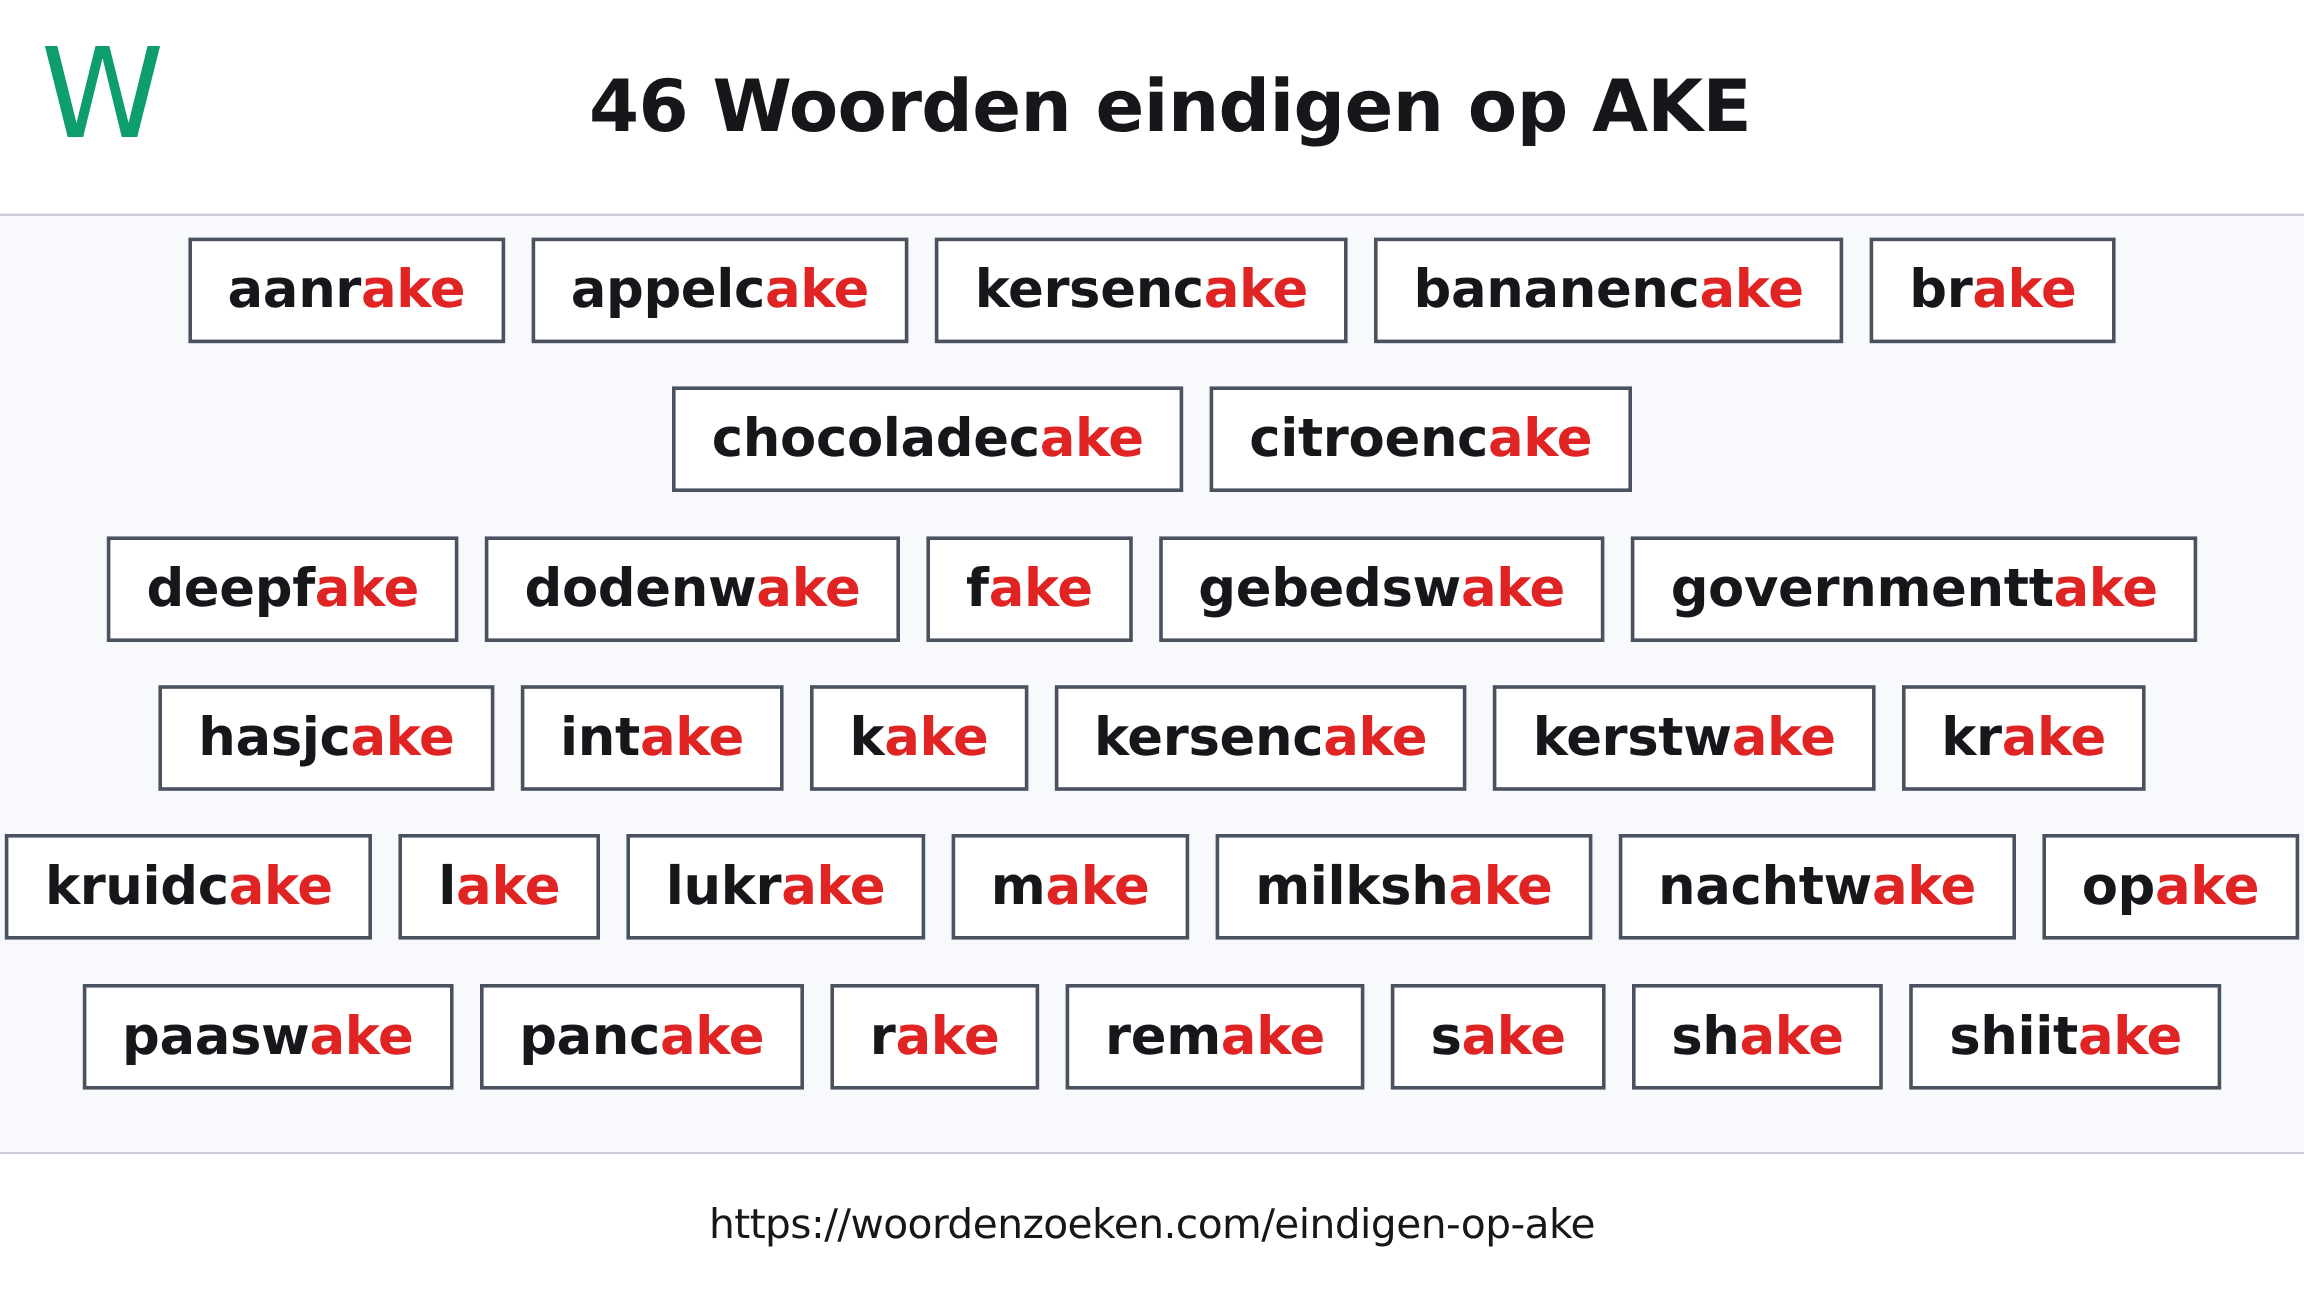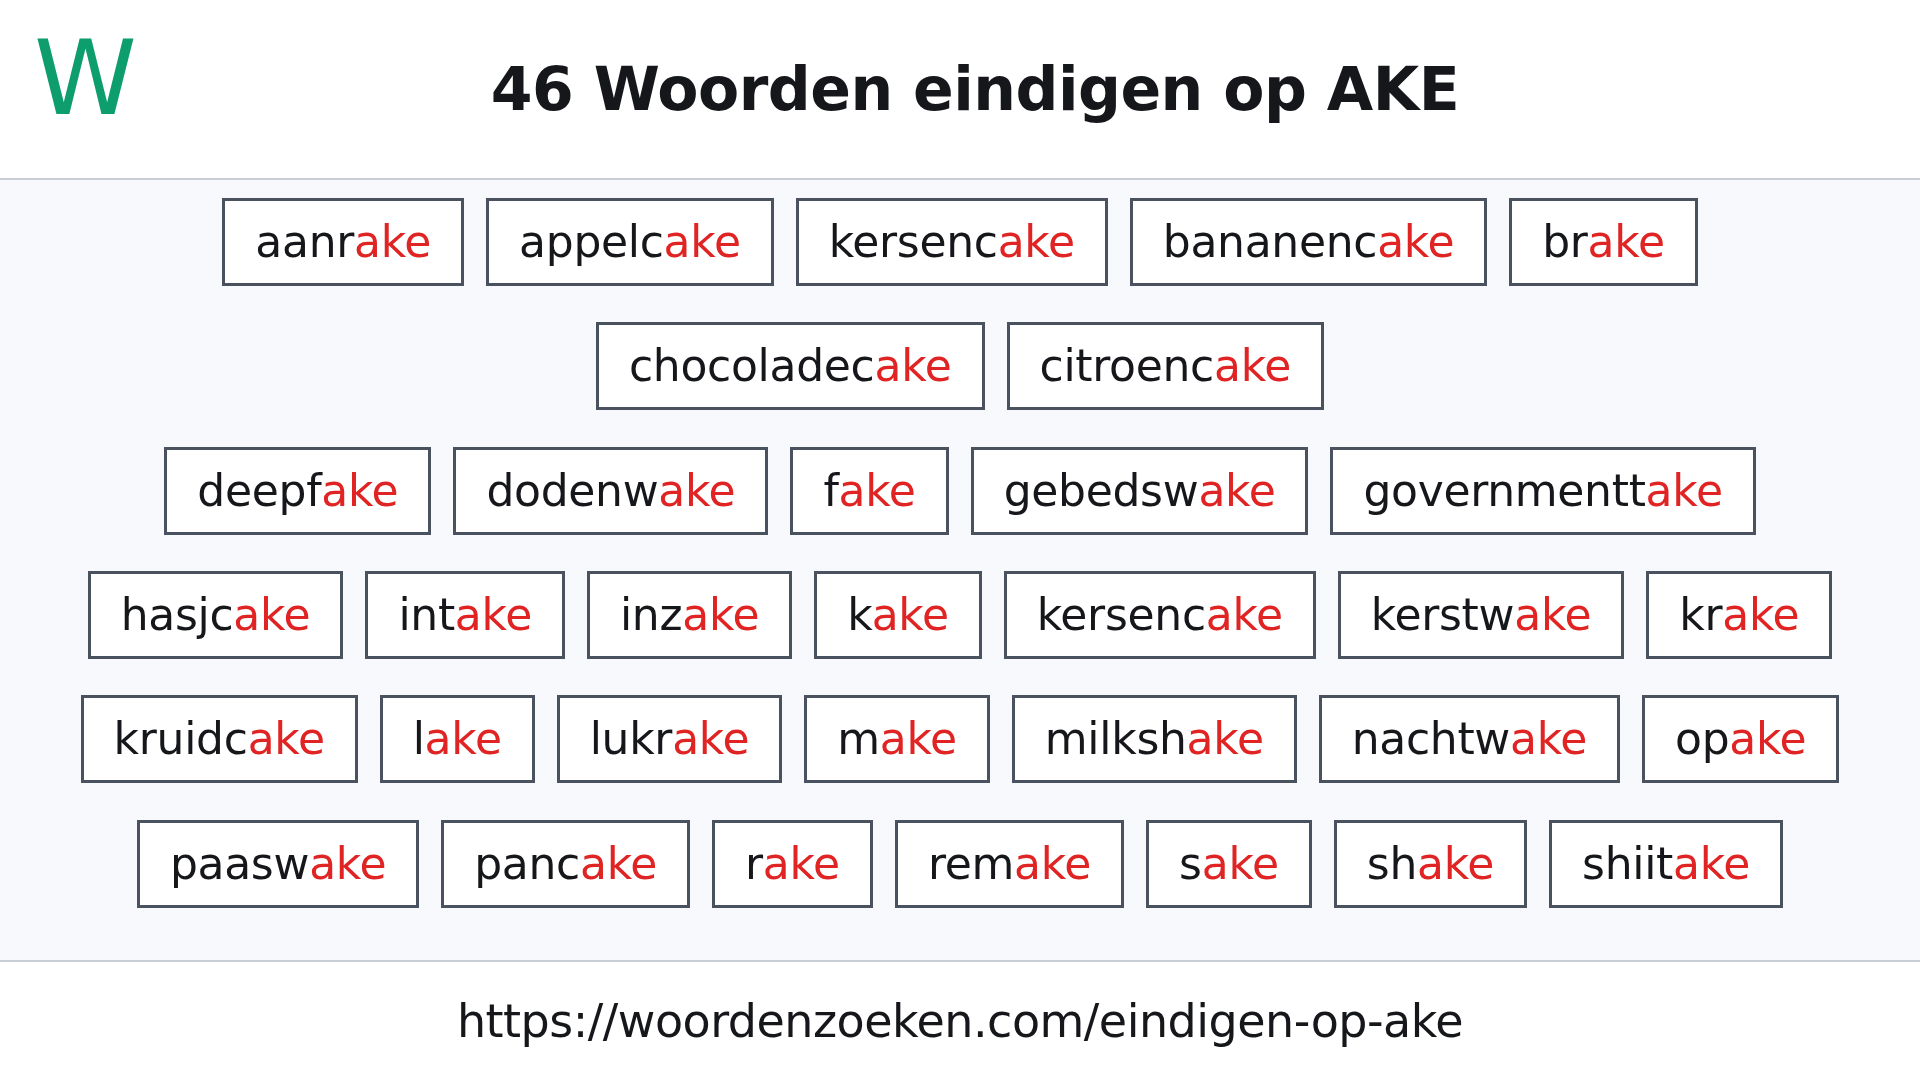--- a/index.html
+++ b/index.html
@@ -75,39 +75,39 @@
     align-items: center;
     justify-content: center;
     padding: 0 30px;
     min-height: 88px;
     height: 88px;
     white-space: nowrap;
   }
   .word-text {
     font-family: "DejaVu Sans", "Liberation Sans", sans-serif;
     font-size: 44px;
-    font-weight: 400;
+    font-weight: 700;
     color: #15171a;
     letter-spacing: -0.3px;
     line-height: 1;
   }
   .word-text .hl { color: #e02424; }
 
   
   .footer {
     height: 118px;
     flex: 0 0 118px;
     display: flex;
     align-items: center;
     justify-content: center;
     background: #ffffff;
   }
   .footer-url {
     font-family: "DejaVu Sans", "Liberation Sans", sans-serif;
-    font-size: 46px;
+    font-size: 34px;
     color: #15171a;
     letter-spacing: -0.5px;
   }
 </style>
 </head>
 <body>
 
 <div class="page">
 
   <div class="header">
@@ -159,23 +159,20 @@
         </div>
       </div>
       <div class="word-row">
         <div class="word-box">
           <span class="word-text"><span class="pre">hasjc</span><span class="hl" style="color: rgb(224, 36, 36);">ake</span></span>
         </div>
         <div class="word-box">
           <span class="word-text"><span class="pre">int</span><span class="hl" style="color: rgb(224, 36, 36);">ake</span></span>
         </div>
         <div class="word-box">
-          <span class="word-text"><span class="pre">inz</span><span class="hl" style="color: rgb(224, 36, 36);">ake</span></span>
-        </div>
-        <div class="word-box">
           <span class="word-text"><span class="pre">k</span><span class="hl" style="color: rgb(224, 36, 36);">ake</span></span>
         </div>
         <div class="word-box">
           <span class="word-text"><span class="pre">kersenc</span><span class="hl" style="color: rgb(224, 36, 36);">ake</span></span>
         </div>
         <div class="word-box">
           <span class="word-text"><span class="pre">kerstw</span><span class="hl" style="color: rgb(224, 36, 36);">ake</span></span>
         </div>
         <div class="word-box">
           <span class="word-text"><span class="pre">kr</span><span class="hl" style="color: rgb(224, 36, 36);">ake</span></span>

